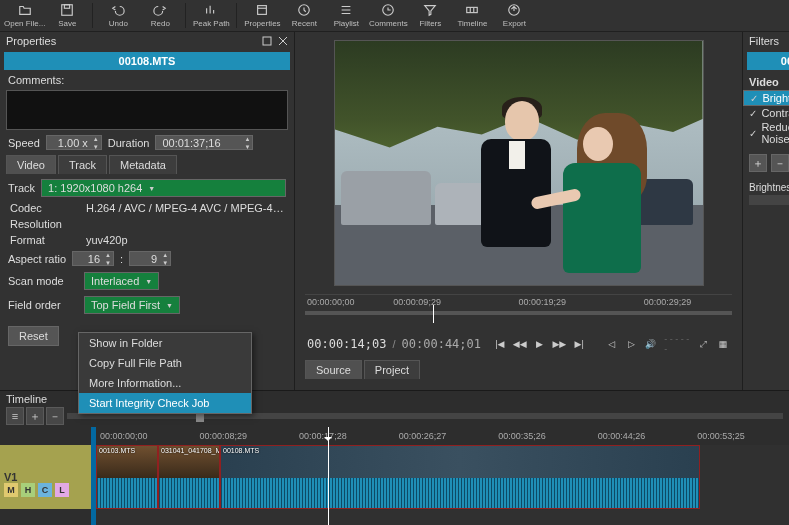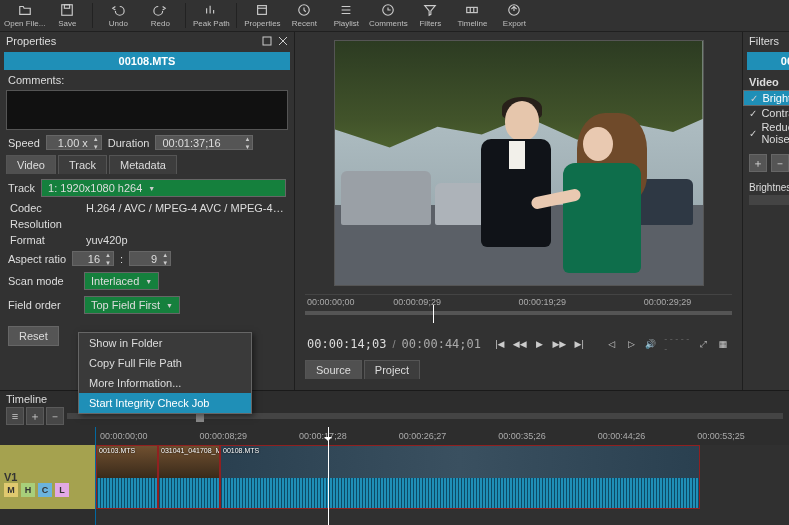--- a/index.html
+++ b/index.html
@@ -81,21 +81,21 @@
   .chk{color:#ccc;font-size:10px;}
   .fbtns{display:flex;gap:4px;padding:6px;}
   .fbtns .sq{width:18px;height:18px;background:#555;border:1px solid #666;display:flex;align-items:center;justify-content:center;cursor:pointer;}
   .slider{height:10px;background:#444;margin:2px 6px;position:relative;}
   
   .tl{border-top:1px solid #1a1a1a;height:135px;display:flex;flex-direction:column;background:#2d2d2d;}
   .tl-hd{display:flex;align-items:center;padding:2px 6px;gap:6px;}
   .tl-tools{display:flex;gap:2px;}
   .tl-tools .sq{width:18px;height:18px;background:#474747;border:1px solid #5a5a5a;display:flex;align-items:center;justify-content:center;cursor:pointer;color:#ccc;}
   .tl-body{flex:1;display:flex;}
-  .tl-left{width:96px;background:#2d2d2d;border-right:1px solid #0369a1;}
+  .tl-left{width:96px;background:#2d2d2d;border-right:5px solid #0369a1;}
   .tl-ruler{height:18px;background:#2d2d2d;font-size:9px;color:#aaa;display:flex;gap:52px;padding-left:4px;align-items:center;position:relative;}
   .tl-track{height:64px;background:#a5a24f;margin-top:18px;display:flex;align-items:center;gap:4px;padding:4px;}
   .tbadge{width:14px;height:14px;font-size:9px;display:flex;align-items:center;justify-content:center;color:#333;font-weight:bold;}
   .tM{background:#e0c96f;} .tH{background:#a8cf7a;} .tC{background:#6bb3dd;} .tL{background:#e2a9e6;}
   .tl-right{flex:1;position:relative;background:#303030;overflow:hidden;}
   .clips{position:absolute;top:18px;left:0;height:64px;display:flex;}
   .clip{width:62px;height:64px;border:1px solid #902020;background:#234;position:relative;overflow:hidden;}
   .clip .th{height:32px;background:linear-gradient(#705030,#3a2a1a);}
   .clip .wav{height:32px;background:repeating-linear-gradient(90deg,#0d4a66 0 1px,#1f8fb7 1px 3px);}
   .clip .cap{position:absolute;top:1px;left:2px;font-size:7px;color:#fff;text-shadow:0 0 2px #000;}

